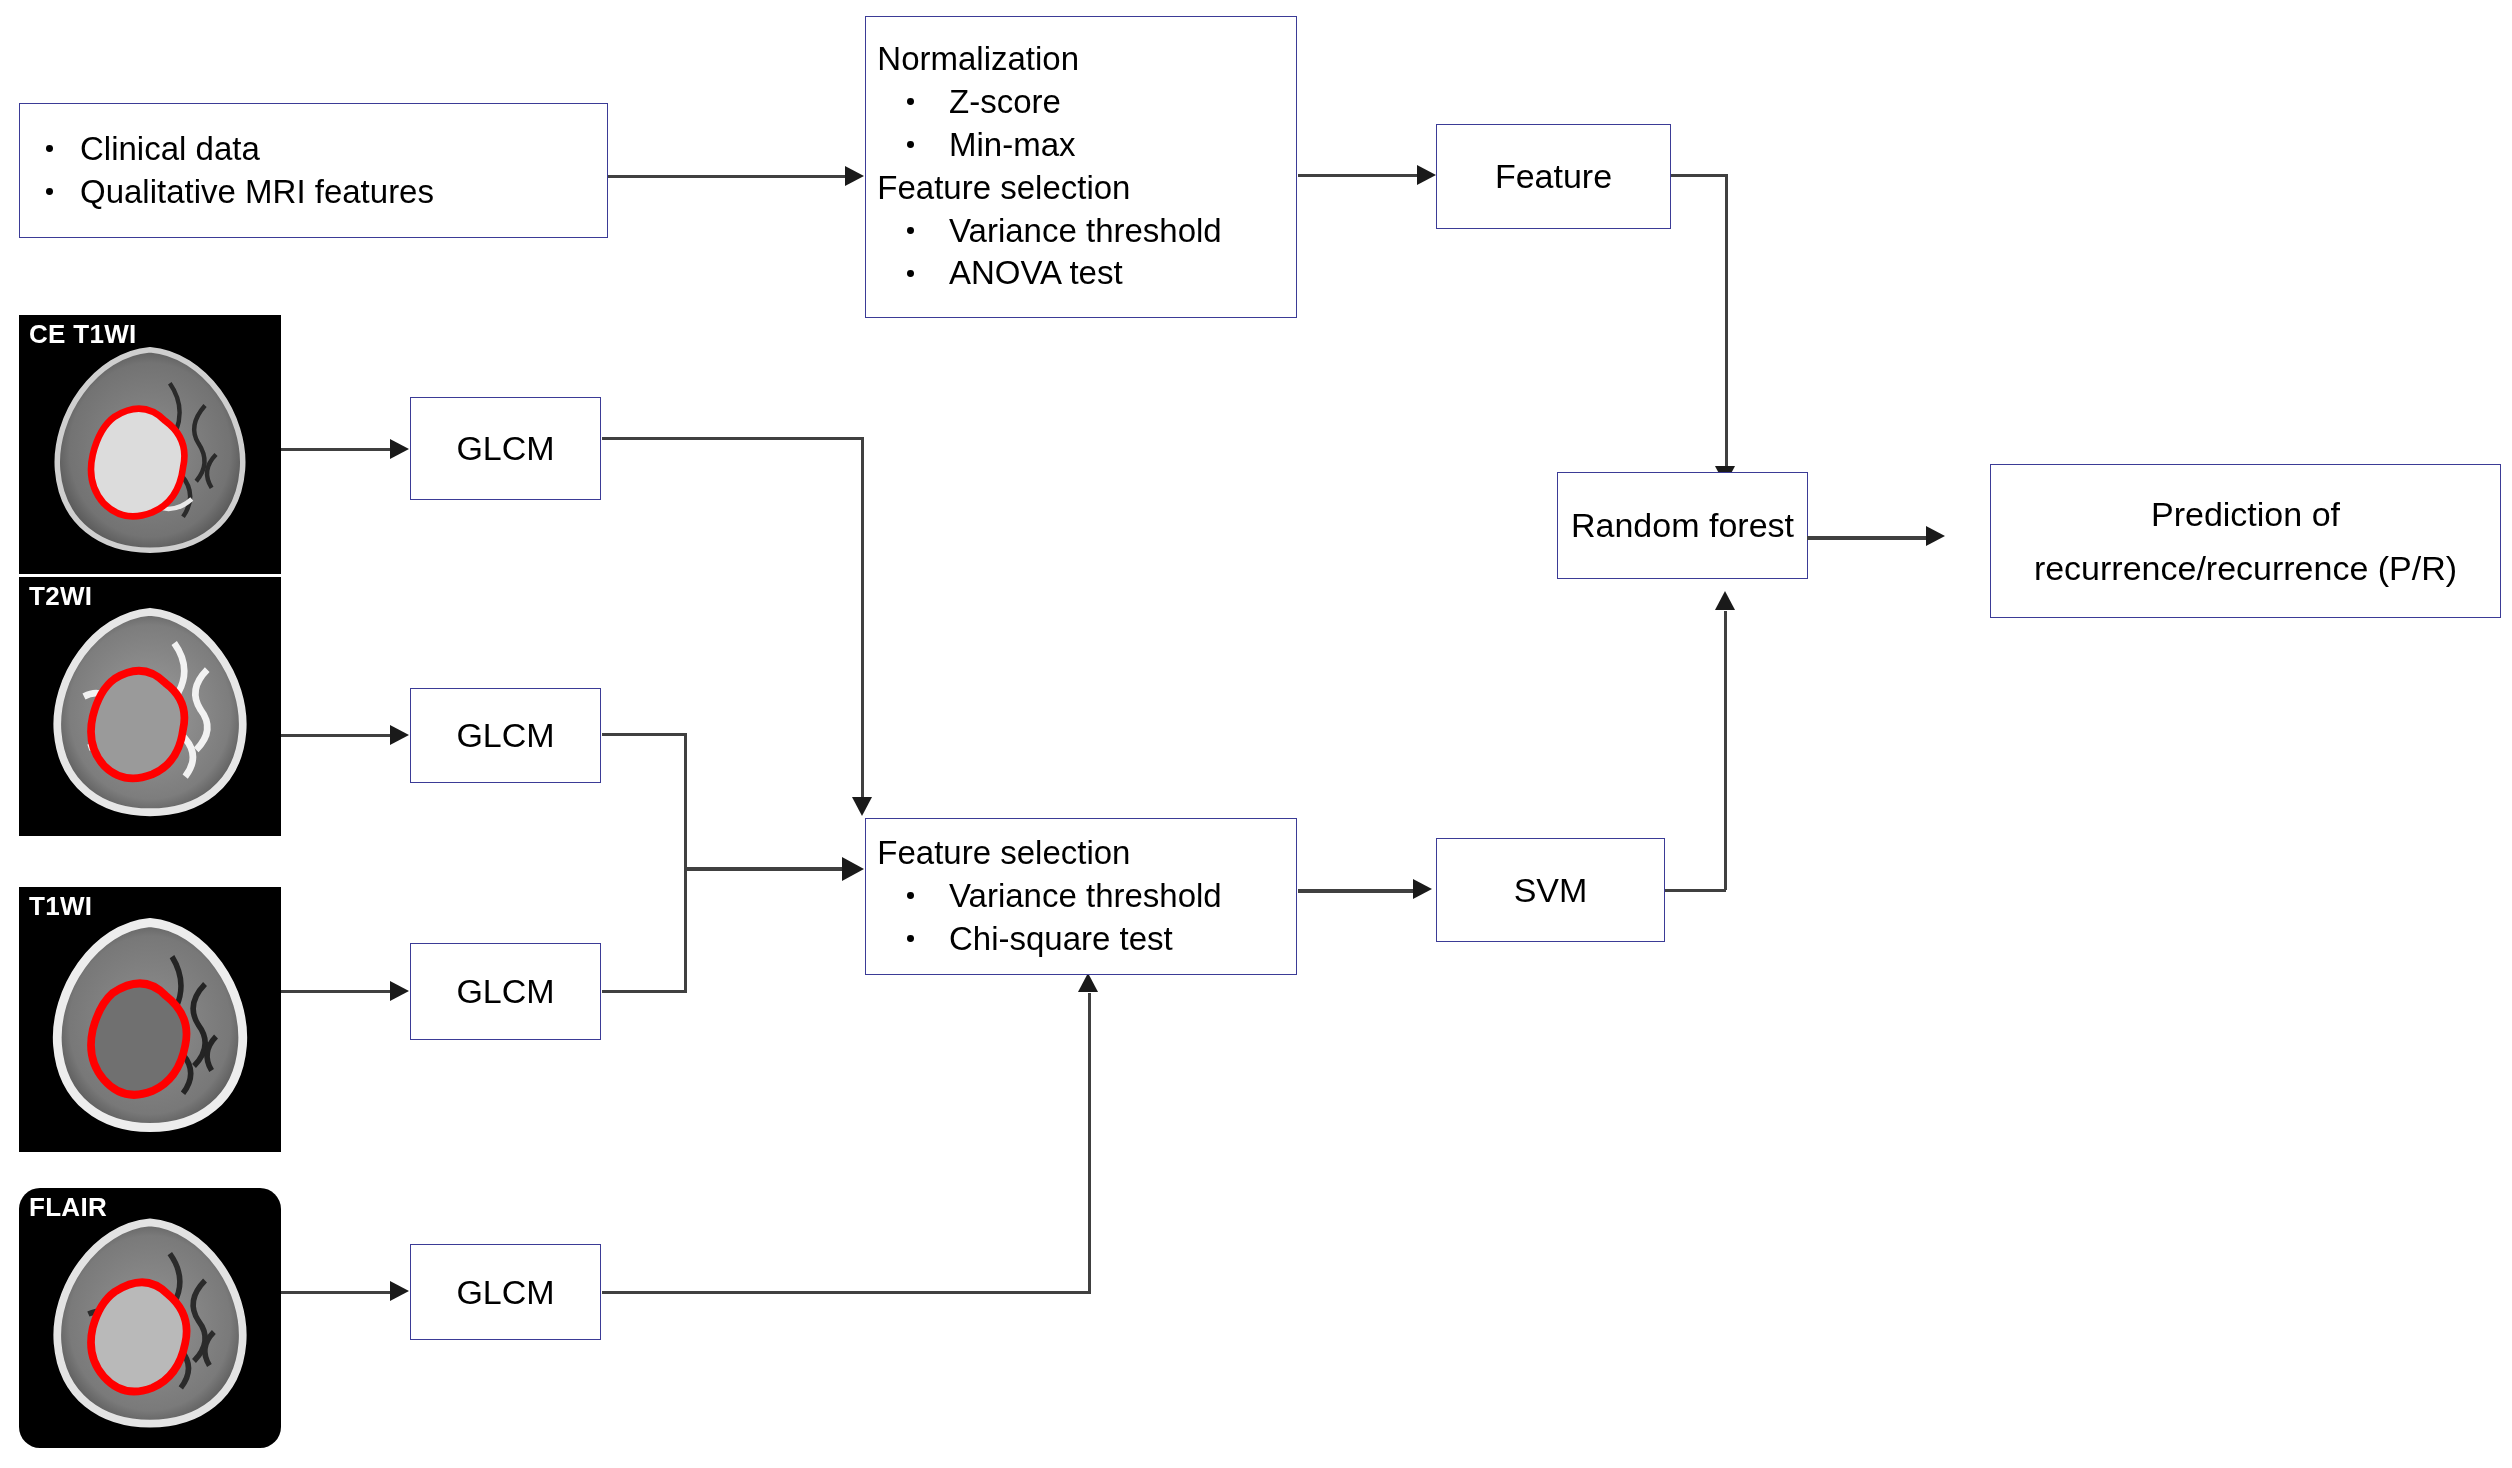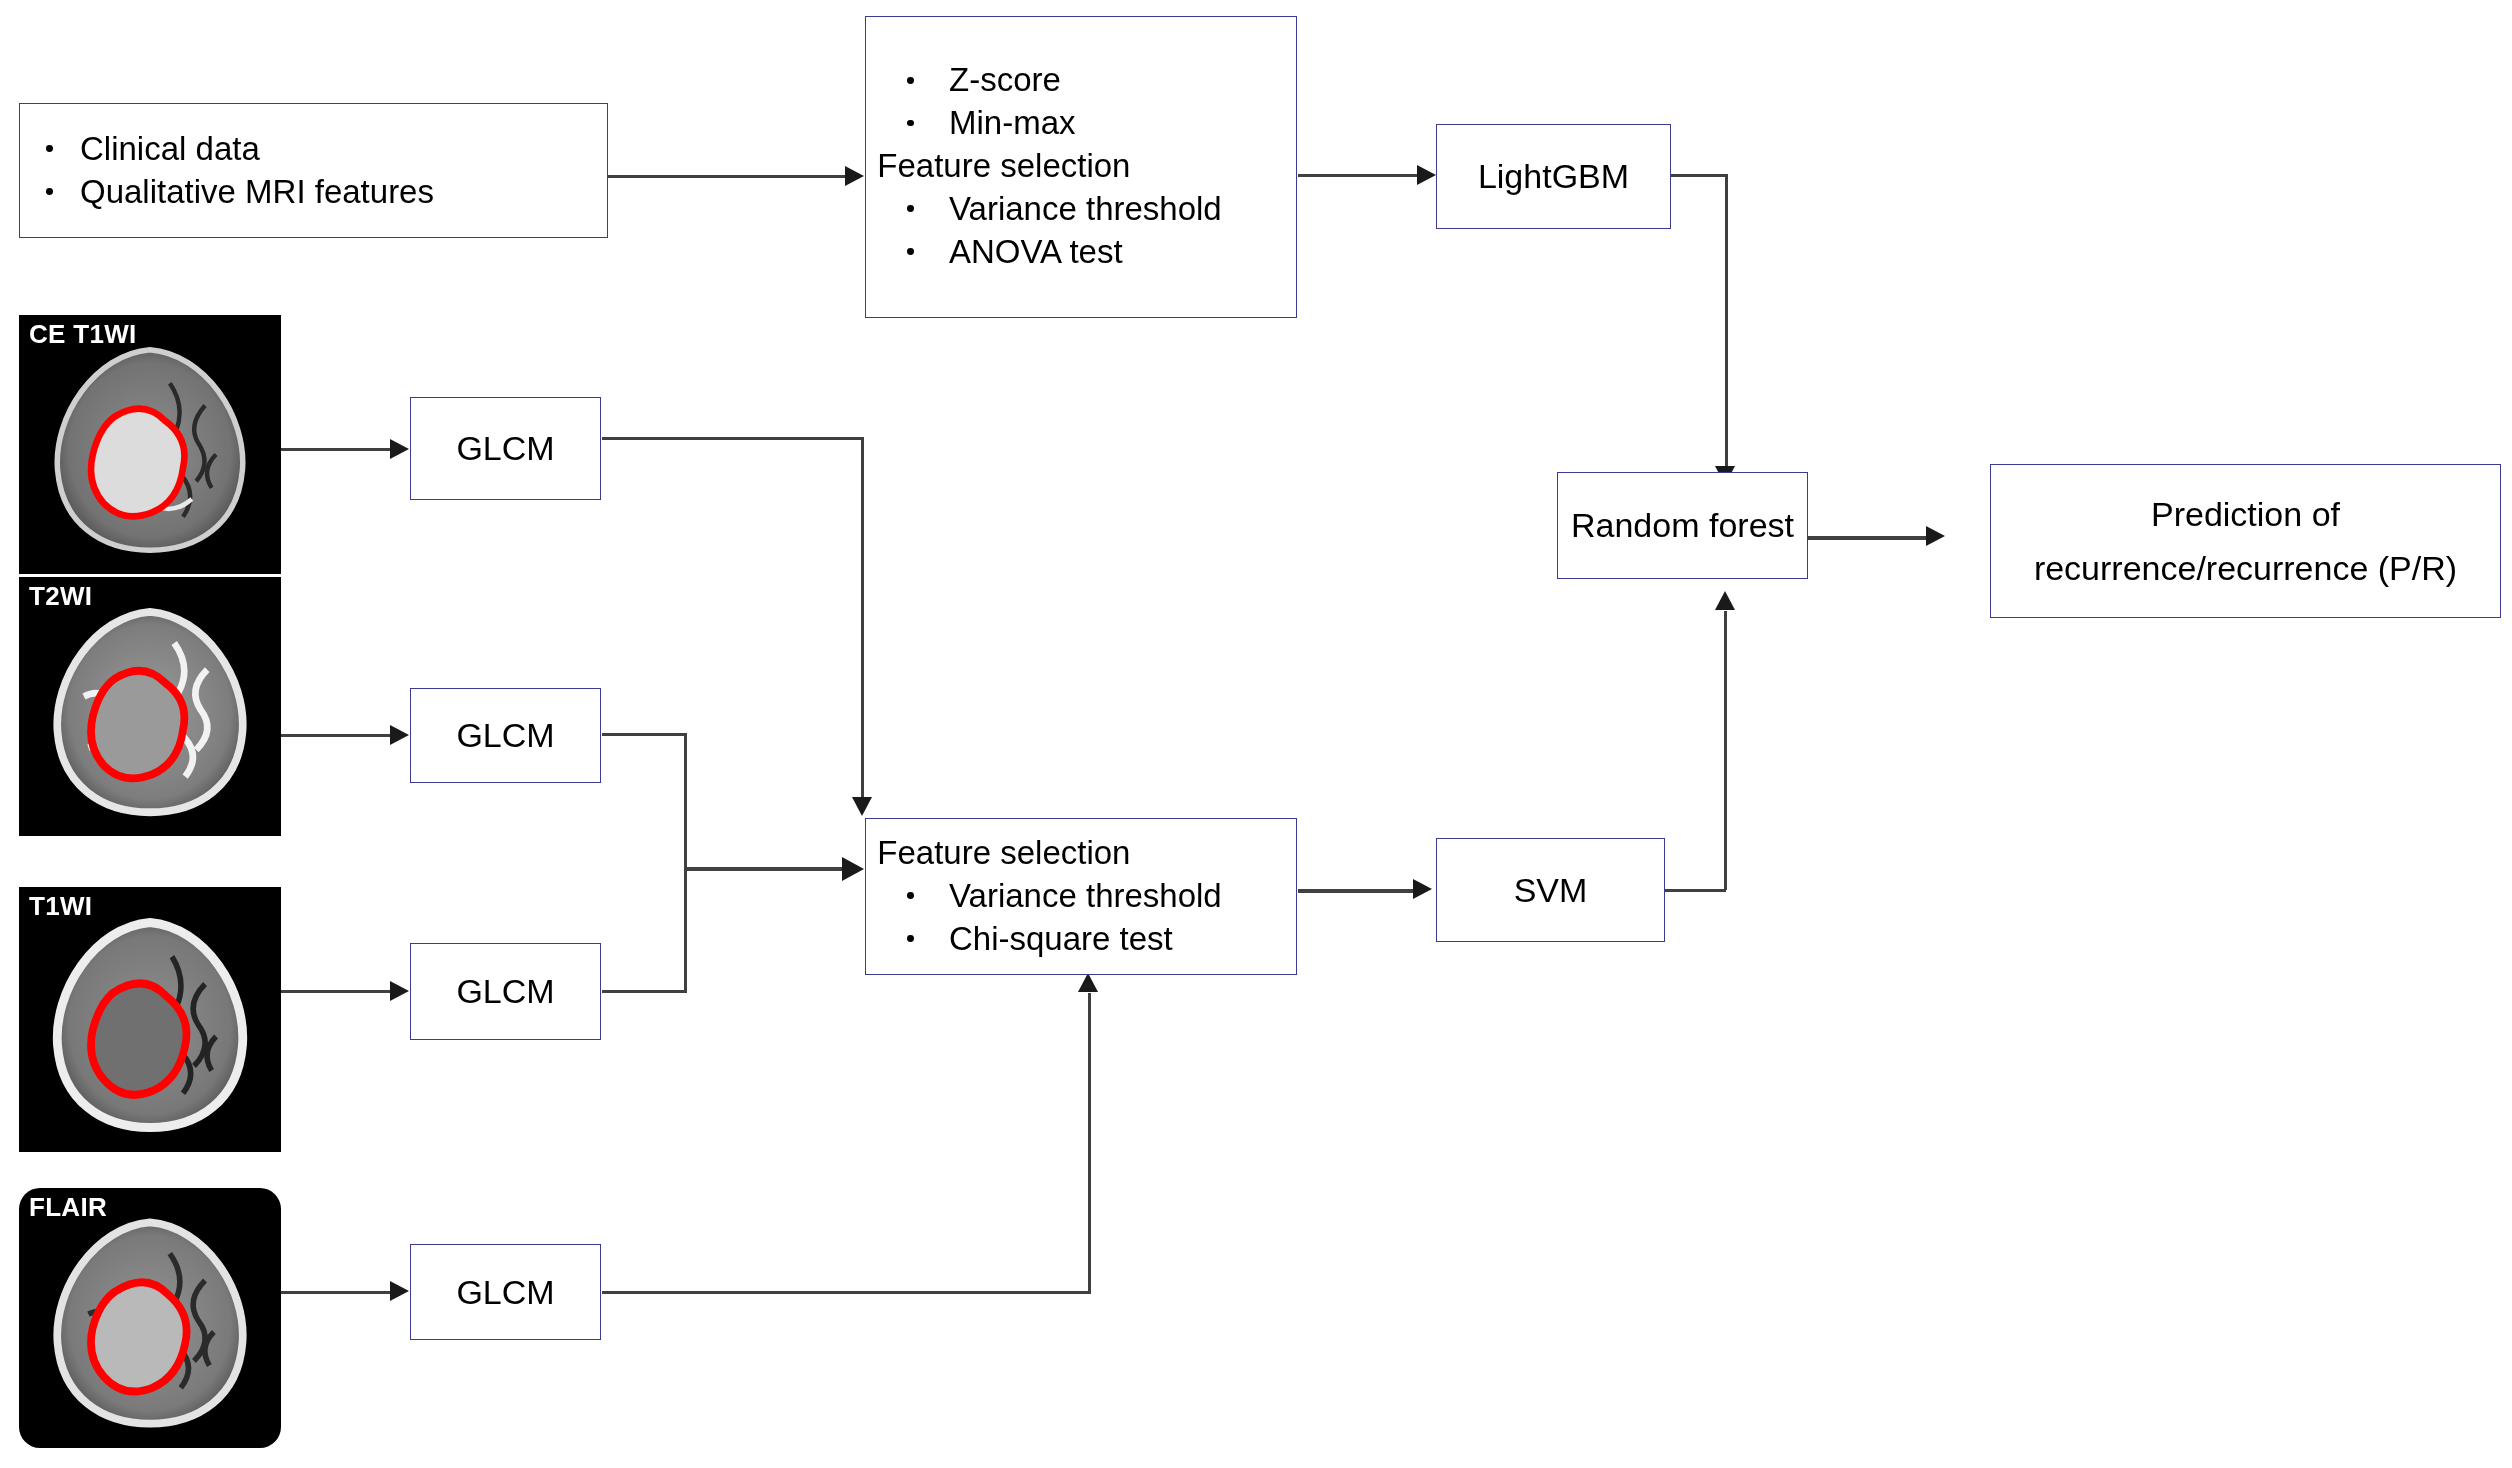--- a/index.html
+++ b/index.html
@@ -90,36 +90,37 @@
     <ul class="blist">
       <li>Clinical data</li>
       <li>Qualitative MRI features</li>
     </ul>
   </div>
 
   <div class="ln lnh" style="left:608px;top:175px;width:238px;"></div>
   <div class="arrow ar-r" style="left:845px;top:166px;"></div>
 
   <div class="box" style="left:865px;top:15.7px;width:432px;height:302px;justify-content:center;">
+    <div class="hdr">Normalization</div>
     <ul class="blist tight">
       <li>Z-score</li>
       <li>Min-max</li>
     </ul>
     <div class="hdr">Feature selection</div>
     <ul class="blist tight">
       <li>Variance threshold</li>
       <li>ANOVA test</li>
     </ul>
   </div>
 
   <div class="ln lnh" style="left:1298px;top:174px;width:122px;"></div>
   <div class="arrow ar-r" style="left:1417px;top:165px;"></div>
 
   <div class="box center" style="left:1436px;top:124px;width:235px;height:105px;">
-    <div class="ttl">LightGBM</div>
+    <div class="ttl">Feature</div>
   </div>
 
   <div class="ln lnh" style="left:1671px;top:174px;width:56px;"></div>
   <div class="ln lnv" style="left:1725px;top:174px;height:295px;"></div>
   <div class="arrow ar-d" style="left:1715px;top:466px;"></div>
 
   <div class="mri" style="left:19px;top:315px;width:262px;height:259px;">
     <div class="mlabel">CE T1WI</div>
     <svg class="brain" viewBox="0 0 200 200" preserveAspectRatio="none">
       <defs>

